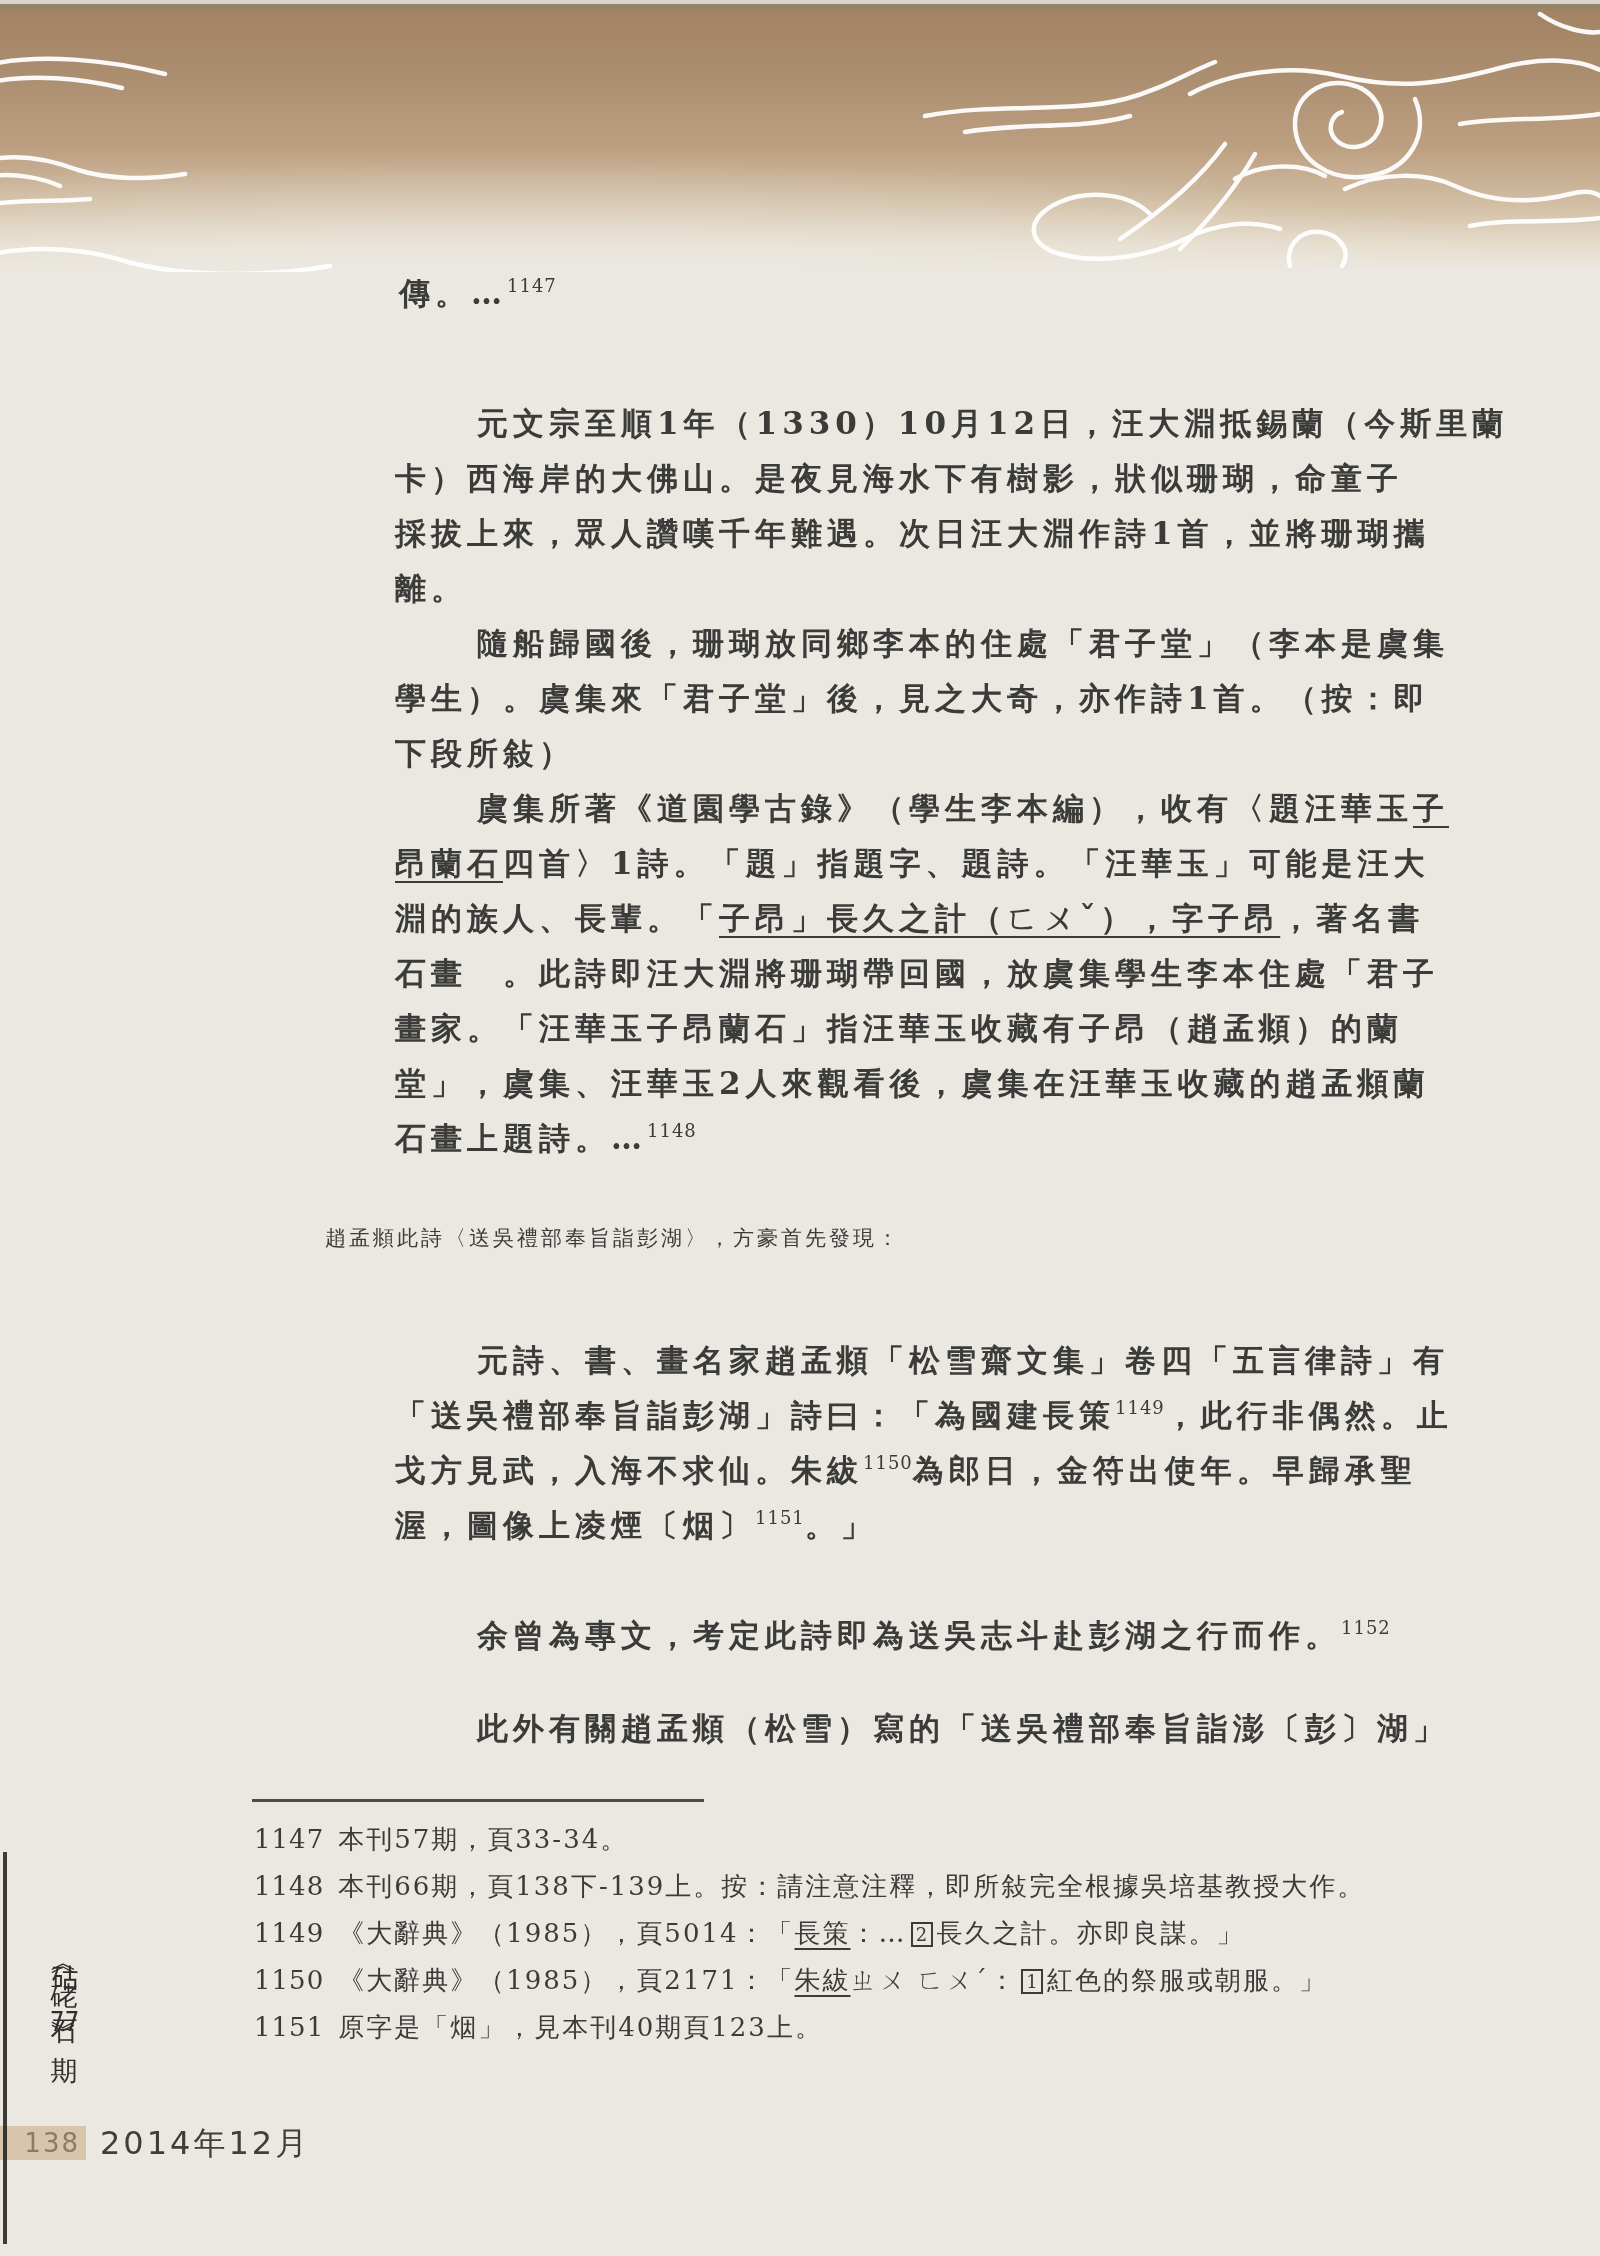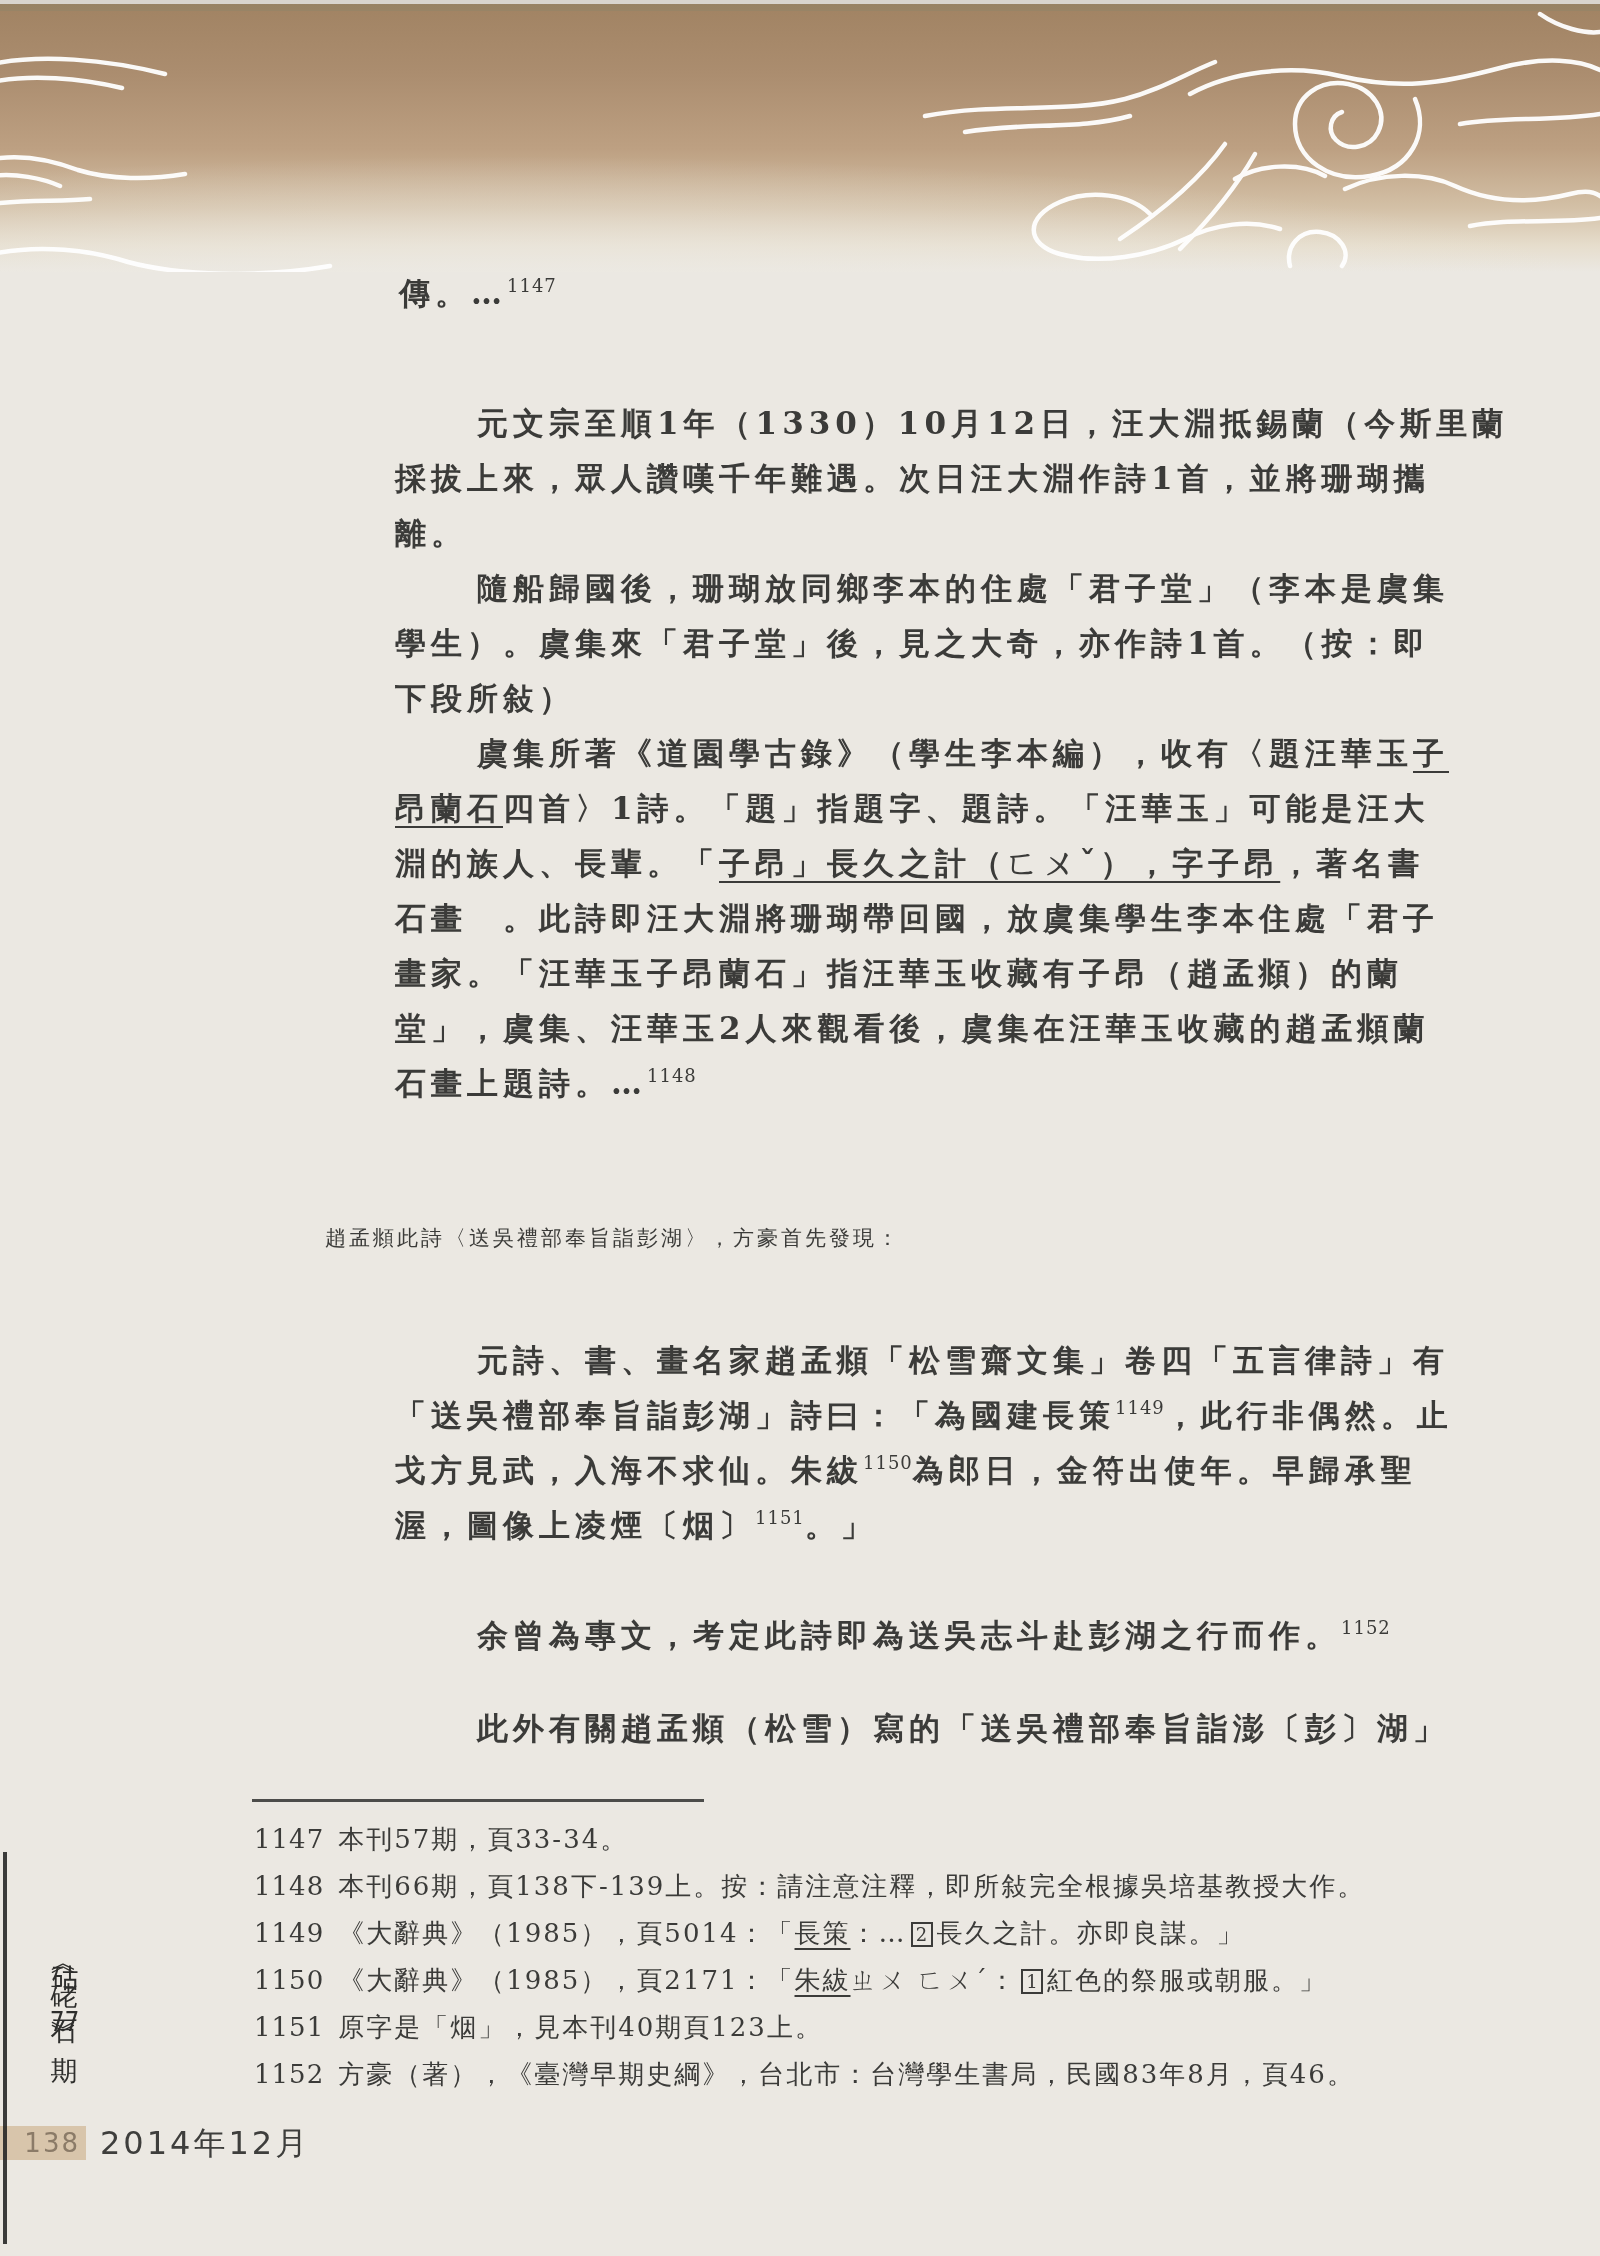--- a/index.html
+++ b/index.html
@@ -100,20 +100,21 @@
     </svg>
     <div class="top-strip"></div>
   </header>
 
   <div id="opening" class="block q">
       <div class="line ind0"><span>傳。…</span><sup>1147</sup></div>
     </div>
 
   <section id="quote1" class="block q">
       <div class="line ind1"><span>元文宗至順1年（1330）10月12日，汪大淵抵錫蘭（今斯里蘭</span></div>
+      <div class="line ind0"><span>卡）西海岸的大佛山。是夜見海水下有樹影，狀似珊瑚，命童子</span></div>
       <div class="line ind0"><span>採拔上來，眾人讚嘆千年難遇。次日汪大淵作詩1首，並將珊瑚攜</span></div>
       <div class="line ind0"><span>離。</span></div>
       <div class="line ind1"><span>隨船歸國後，珊瑚放同鄉李本的住處「君子堂」（李本是虞集</span></div>
       <div class="line ind0"><span>學生）。虞集來「君子堂」後，見之大奇，亦作詩1首。（按：即</span></div>
       <div class="line ind0"><span>下段所敍）</span></div>
       <div class="line ind1"><span>虞集所著《道園學古錄》（學生李本編），收有〈題汪華玉</span><span class="u">子</span></div>
       <div class="line ind0"><span class="u">昂蘭石</span><span>四首〉1詩。「題」指題字、題詩。「汪華玉」可能是汪大</span></div>
       <div class="line ind0"><span>淵的族人、長輩。「</span><span class="u">子昂」長久之計（ㄈㄨˇ），字子昂</span><span>，著名書</span></div>
       <div class="line ind0"><span>石畫　。此詩即汪大淵將珊瑚帶回國，放虞集學生李本住處「君子</span></div>
       <div class="line ind0"><span>畫家。「汪華玉子昂蘭石」指汪華玉收藏有子昂（趙孟頫）的蘭</span></div>
@@ -140,21 +141,20 @@
       <div class="line ind1"><span>此外有關趙孟頫（松雪）寫的「送吳禮部奉旨詣澎〔彭〕湖」</span></div>
     </section>
 
   <div id="fn-rule" class="block"></div>
   <section id="footnotes" class="block">
       <div class="line ind0"><span class="fn-num">1147</span><span>本刊57期，頁33-34。</span></div>
       <div class="line ind0"><span class="fn-num">1148</span><span>本刊66期，頁138下-139上。按：請注意注釋，即所敍完全根據吳培基教授大作。</span></div>
       <div class="line ind0"><span class="fn-num">1149</span><span>《大辭典》（1985），頁5014：「</span><span class="u">長策</span><span>：…</span><span class="box">2</span><span>長久之計。亦即良謀。」</span></div>
       <div class="line ind0"><span class="fn-num">1150</span><span>《大辭典》（1985），頁2171：「</span><span class="u">朱紱</span><span>ㄓㄨ ㄈㄨˊ：</span><span class="box">1</span><span>紅色的祭服或朝服。」</span></div>
       <div class="line ind0"><span class="fn-num">1151</span><span>原字是「烟」，見本刊40期頁123上。</span></div>
-      <div class="line ind0"><span class="fn-num">1152</span><span>方豪（著），《臺灣早期史綱》，台北市：台灣學生書局，民國83年8月，頁46。</span></div>
     </section>
 
   <aside id="journal-title">
     <span>《硓𥑮石》</span><span class="combine">77</span><span>期</span>
   </aside>
   <div id="page-badge">138</div>
   <div id="issue-date">2014年12月</div>
   <div id="edge-line"></div>
 
 </div>

